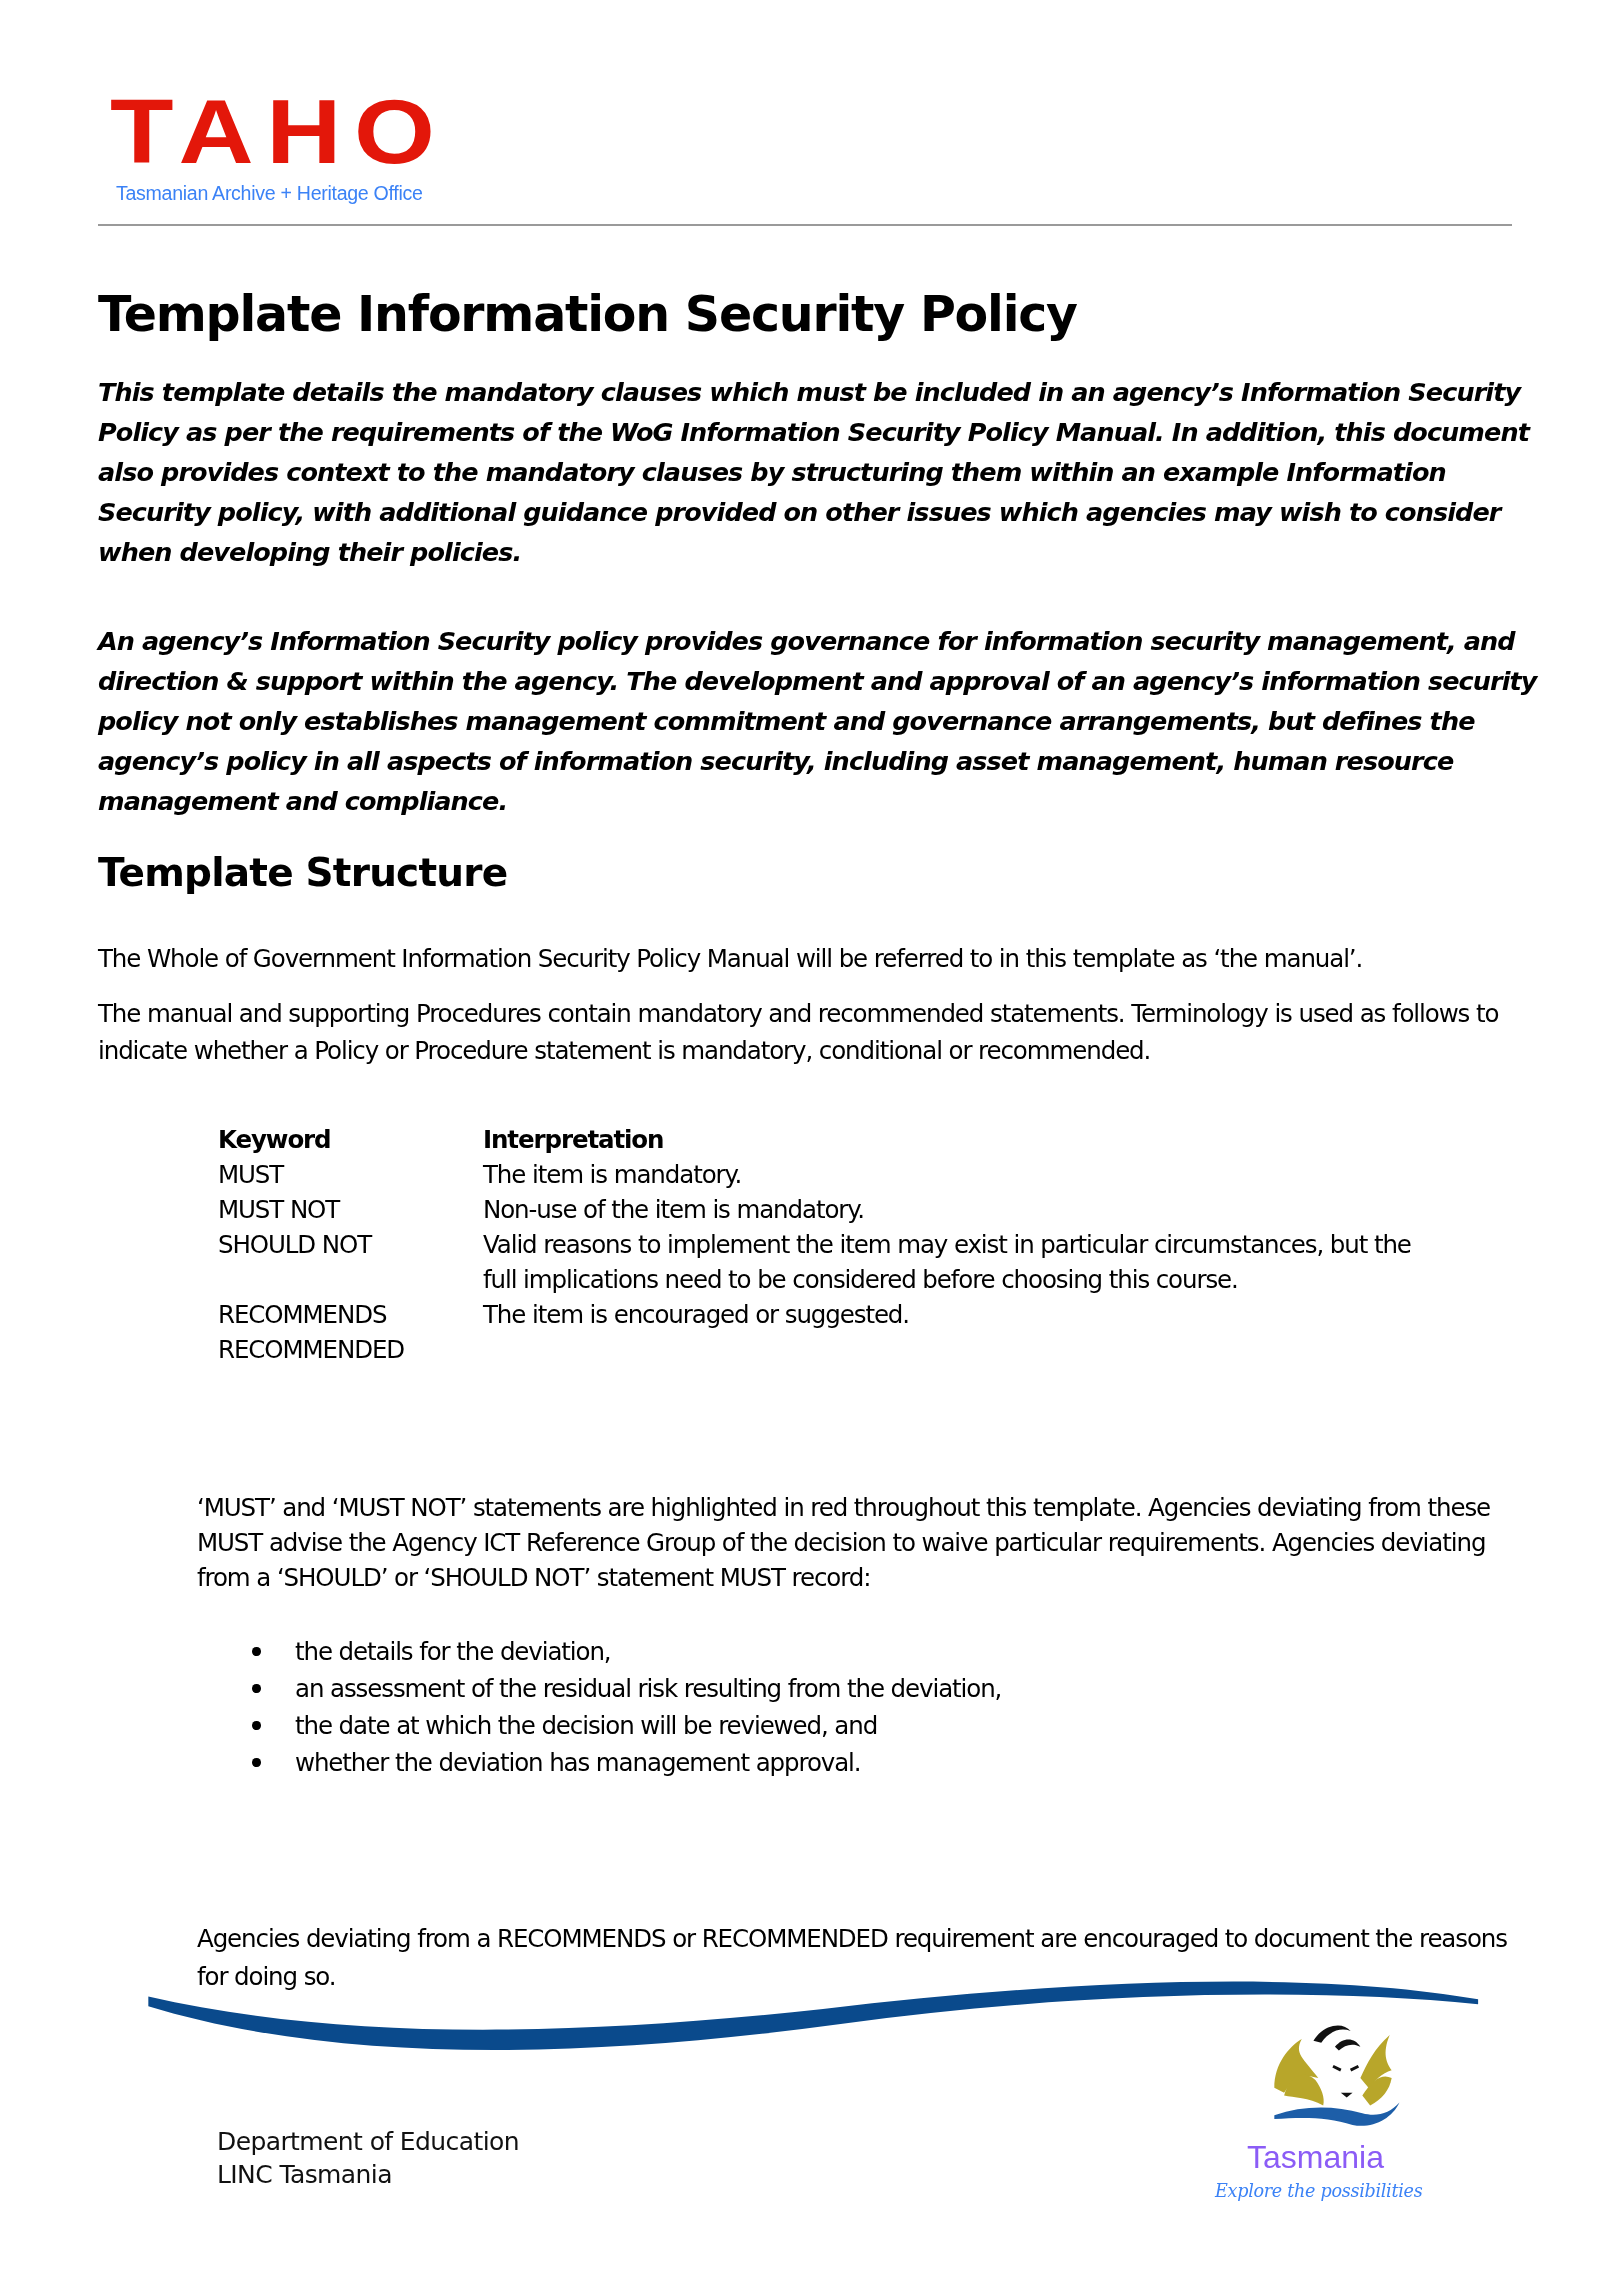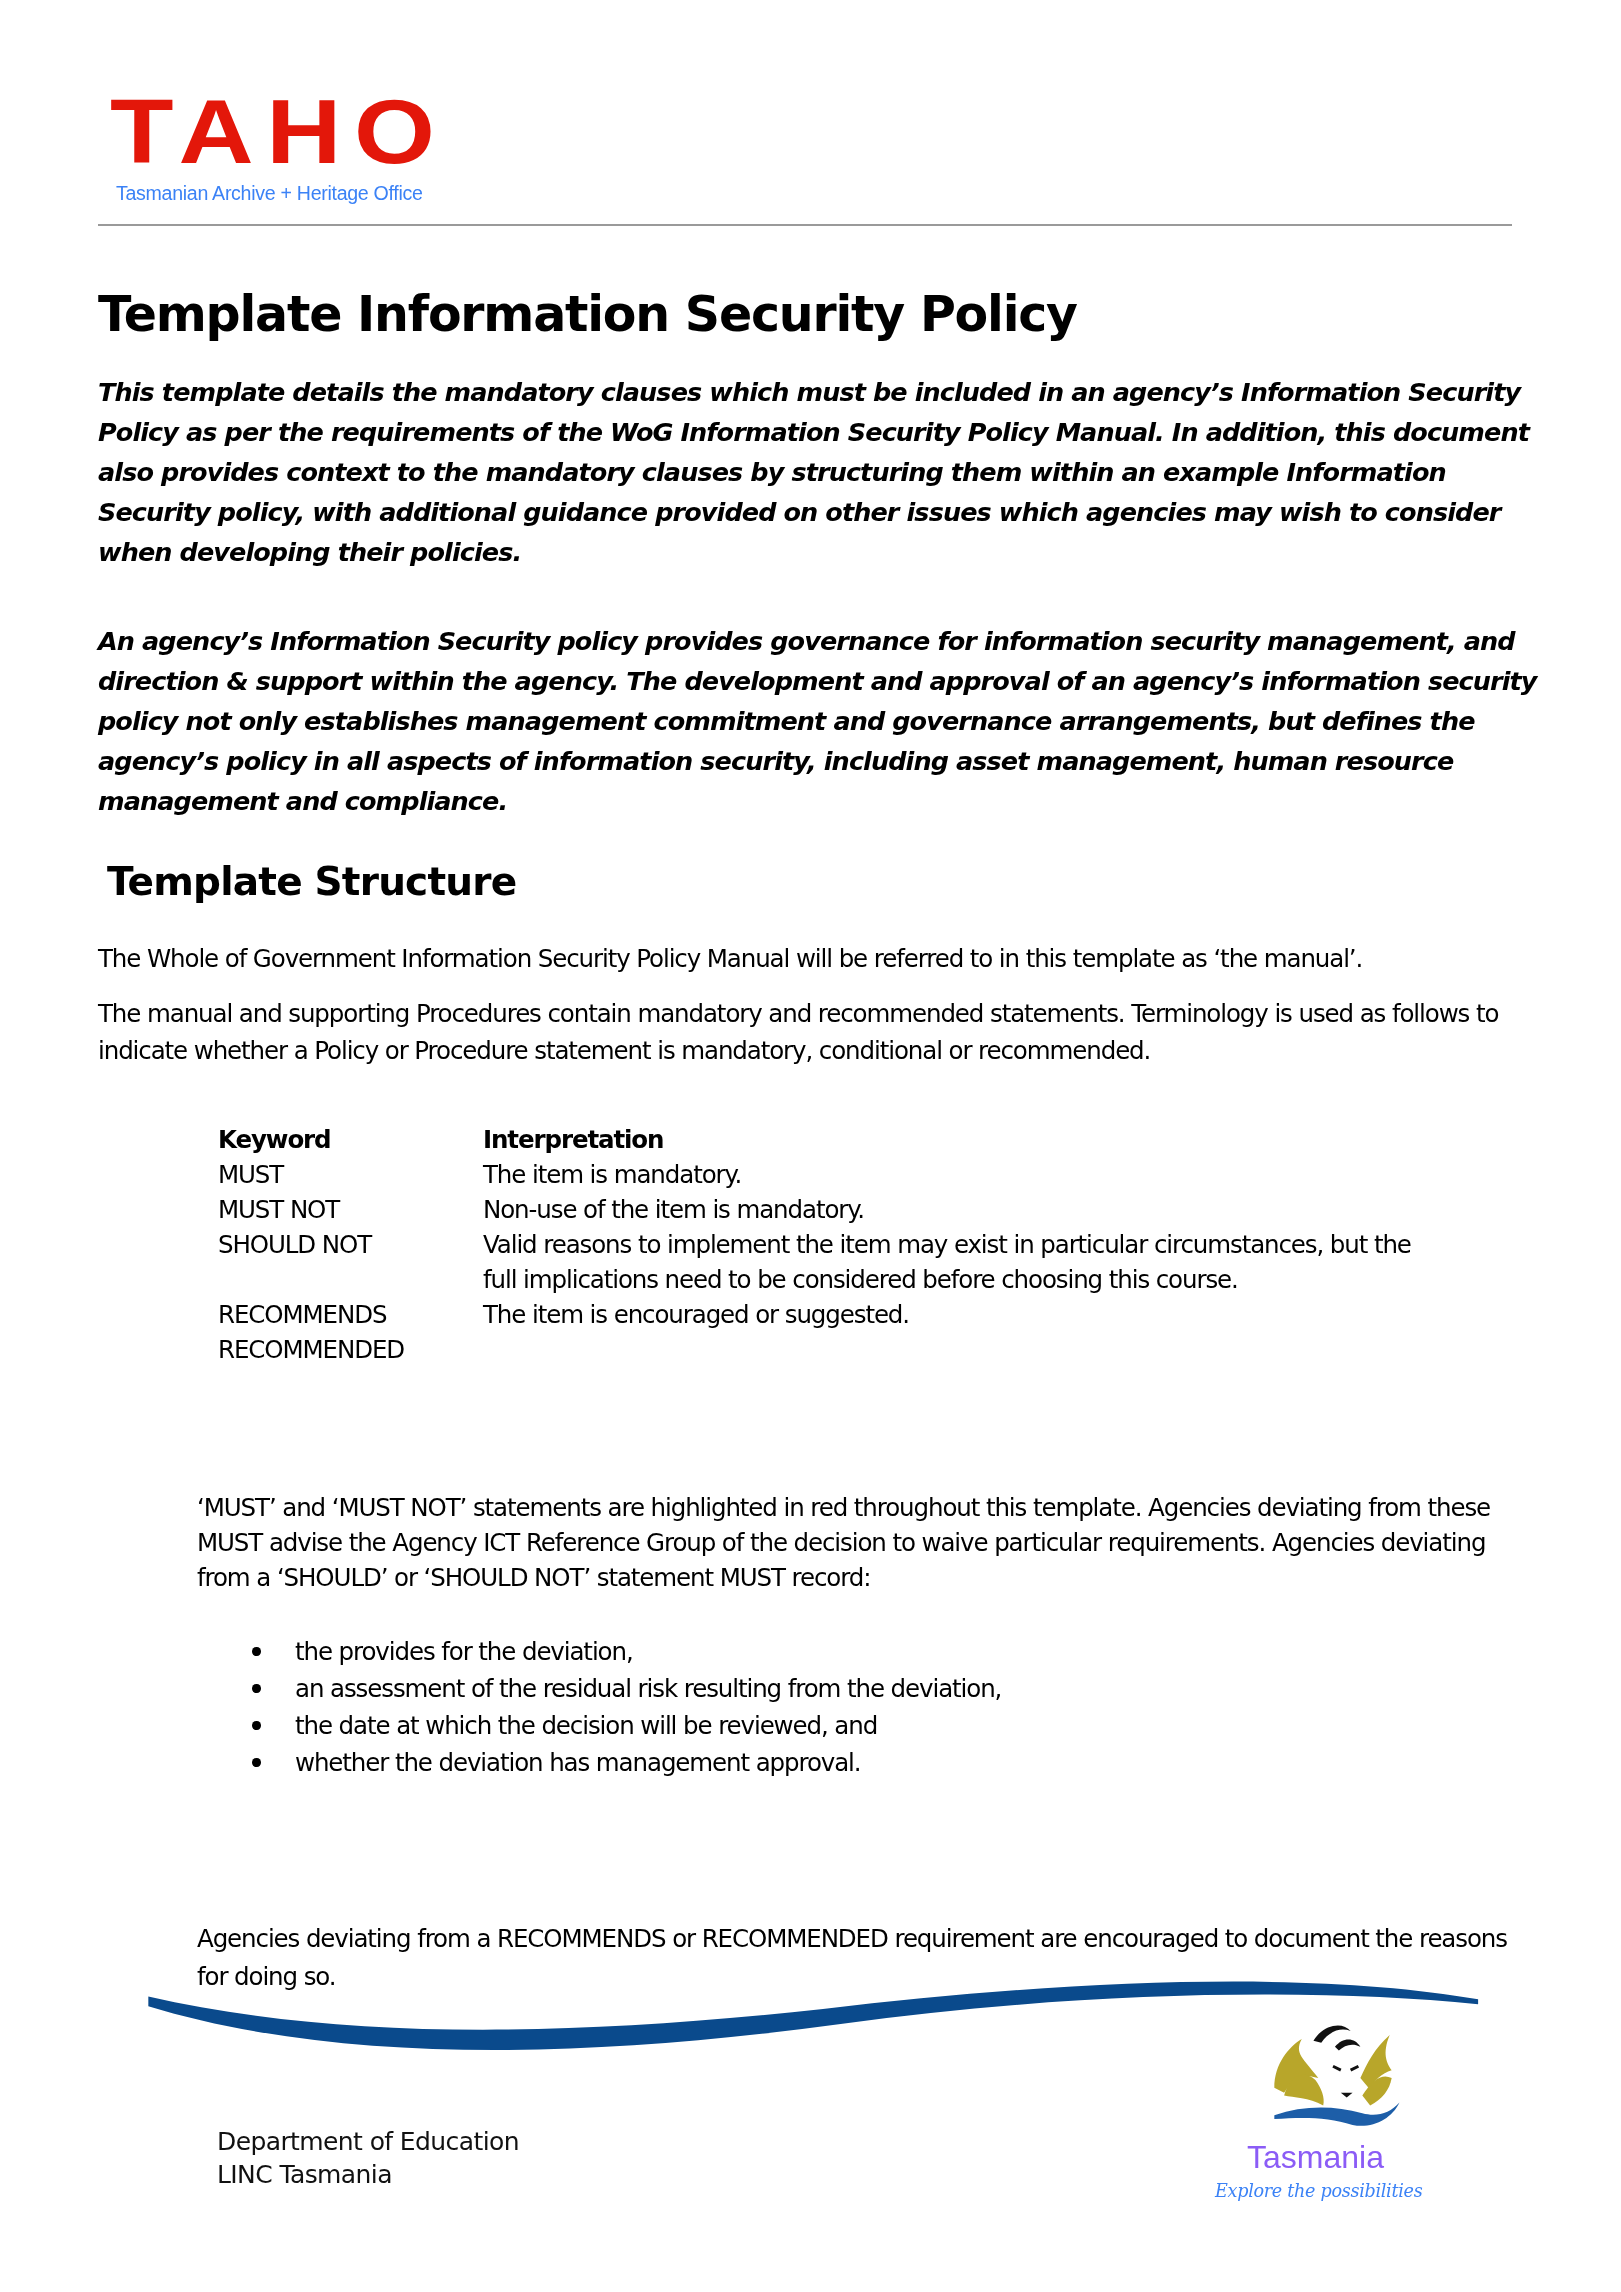--- a/index.html
+++ b/index.html
@@ -37,21 +37,21 @@
 
 <div class="abs" id="logo-taho">TAHO</div>
 <div class="abs" id="logo-sub">Tasmanian Archive + Heritage Office</div>
 <div class="abs" id="header-divider"></div>
 
 <h1 class="abs" id="page-title" style="margin:0">Template Information Security Policy</h1>
 
 <p class="abs intro" id="intro-1" style="margin:0">This template details the mandatory clauses which must be included in an agency’s Information Security Policy as per the requirements of the WoG Information Security Policy Manual.  In addition, this document also provides context to the mandatory clauses by structuring them within an example Information Security policy, with additional guidance provided on other issues which agencies may wish to consider when developing their policies.</p>
 <p class="abs intro" id="intro-2" style="margin:0">An agency’s Information Security policy provides governance for information security management, and direction &amp; support within the agency. The development and approval of an agency’s information security policy not only establishes management commitment and governance arrangements, but defines the agency’s policy in all aspects of information security, including asset management, human resource management and compliance.</p>
 
-<h2 class="abs" id="section-heading" style="margin:9px">Template Structure</h2>
+<h2 class="abs" id="section-heading" style="margin:0">Template Structure</h2>
 
 <p class="abs body-text" id="body-1" style="margin:0">The Whole of Government Information Security Policy Manual will be referred to in this template as ‘the manual’.</p>
 <p class="abs body-text" id="body-2" style="margin:0">The manual and supporting Procedures contain mandatory and recommended statements. Terminology is used as follows to indicate whether a Policy or Procedure statement is mandatory, conditional or recommended.</p>
 
 <table class="abs" id="keyword-table">
   <thead>
     <tr>
       <th class="kw">Keyword</th>
       <th>Interpretation</th>
     </tr>
@@ -76,21 +76,21 @@
     <tr>
       <td class="kw">RECOMMENDED</td>
       <td></td>
     </tr>
   </tbody>
 </table>
 
 <p class="abs indent-text" id="must-para" style="margin:0">‘MUST’ and ‘MUST NOT’ statements are highlighted in red throughout this template. Agencies deviating from these MUST advise the Agency ICT Reference Group of the decision to waive particular requirements. Agencies deviating from a ‘SHOULD’ or ‘SHOULD NOT’ statement MUST record:</p>
 
 <ul class="abs" id="bullet-list">
-  <li><span class="dot"></span><span>the provides for the deviation,</span></li>
+  <li><span class="dot"></span><span>the details for the deviation,</span></li>
   <li><span class="dot"></span><span>an assessment of the residual risk resulting from the deviation,</span></li>
   <li><span class="dot"></span><span>the date at which the decision will be reviewed, and</span></li>
   <li><span class="dot"></span><span>whether the deviation has management approval.</span></li>
 </ul>
 
 <p class="abs indent-text" id="final-para" style="margin:0">Agencies deviating from a RECOMMENDS or RECOMMENDED requirement are encouraged to document the reasons for doing so.</p>
 
 <svg class="abs" id="footer-swoosh" viewBox="0 0 1400 90">
   <path d="M10 27 C 200 70, 420 70, 700 40 C 950 10, 1200 0, 1370 30 L 1370 35 C 1200 18, 960 22, 720 55 C 450 92, 200 95, 10 37 Z" fill="#0a4a8c"></path>
 </svg>

